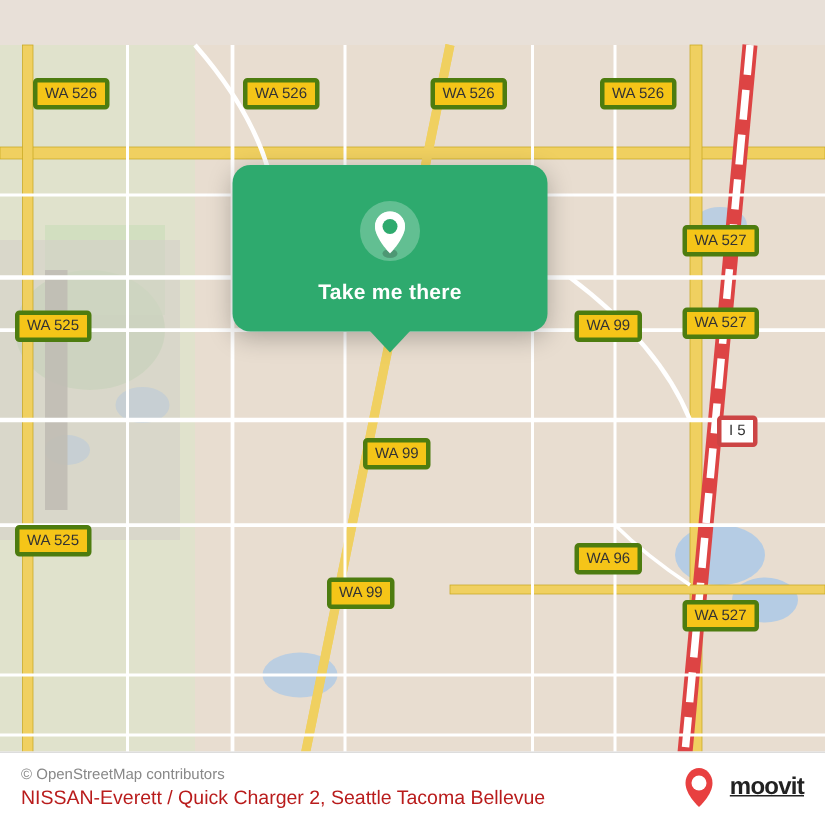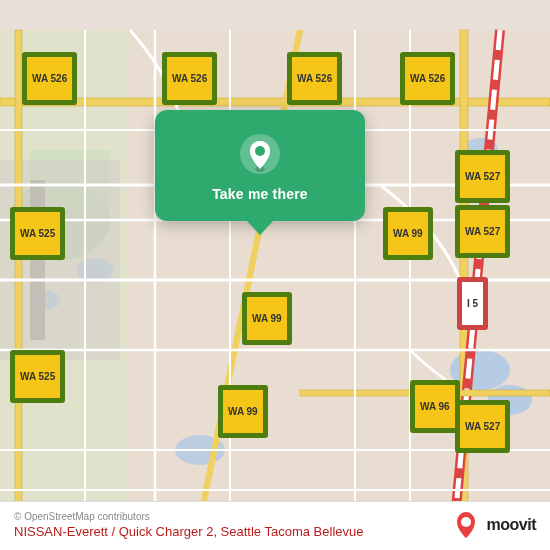--- a/index.html
+++ b/index.html
@@ -103,37 +103,38 @@
       align-items: center;
       gap: 6px;
       flex-shrink: 0;
     }
 
     .moovit-text {
       font-size: 16px;
       font-weight: 700;
       color: #222;
       letter-spacing: -0.5px;
+      text-decoration: underline;
     }
 
     .moovit-pin {
       width: 30px;
       height: 30px;
     }
 
     
     .badge {
       position: absolute;
-      padding: 16px 5px;
+      padding: 2px 5px;
       border-radius: 3px;
       font-size: 10px;
-      font-weight: 700;
+      font-weight: 400;
       background: #f5c518;
       color: #333;
-      border: 5px solid #4d7c0f;
+      border: 3px solid #4d7c0f;
     }
   </style>
 </head>
 <body>
 
 <div id="map-container">
 
   <svg id="map-svg" viewBox="0 0 550 490" xmlns="http://www.w3.org/2000/svg">
 
     <rect width="550" height="490" fill="#e8ddd0"></rect>
@@ -190,22 +191,22 @@
   <div class="badge" style="left:162px; top:52px;">WA 526</div>
   <div class="badge" style="left:287px; top:52px;">WA 526</div>
   <div class="badge" style="left:400px; top:52px;">WA 526</div>
   <div class="badge" style="left:455px; top:150px;">WA 527</div>
   <div class="badge" style="left:455px; top:205px;">WA 527</div>
   <div class="badge" style="left:383px; top:207px;">WA 99</div>
   <div class="badge" style="left:242px; top:292px;">WA 99</div>
   <div class="badge" style="left:218px; top:385px;">WA 99</div>
   <div class="badge" style="left:10px; top:207px;">WA 525</div>
   <div class="badge" style="left:10px; top:350px;">WA 525</div>
-  <div class="badge" style="left:457px; top:277px; background:#ffffff; border-color:#c44;">I 5</div>
-  <div class="badge" style="left:383px; top:380px;margin-left:27px;">WA 96</div>
+  <div class="badge" style="left:478px; top:277px; background:#ffffff; border-color:#c44;">I 5</div>
+  <div class="badge" style="left:383px; top:362px;">WA 96</div>
   <div class="badge" style="left:455px; top:400px;">WA 527</div>
 
   <div class="popup-card">
 
     <svg class="pin-icon" viewBox="0 0 44 44" xmlns="http://www.w3.org/2000/svg">
       <circle cx="22" cy="22" r="20" fill="rgba(255,255,255,0.25)"></circle>
       <circle cx="22" cy="19" r="10" fill="white" opacity="0.9"></circle>
       <ellipse cx="22" cy="37" rx="5" ry="3" fill="rgba(0,0,0,0.2)"></ellipse>
       <path d="M22 9 C16 9 12 13.5 12 19 C12 27 22 37 22 37 C22 37 32 27 32 19 C32 13.5 28 9 22 9Z" fill="white"></path>
       <circle cx="22" cy="19" r="5" fill="#2eaa6e"></circle>

